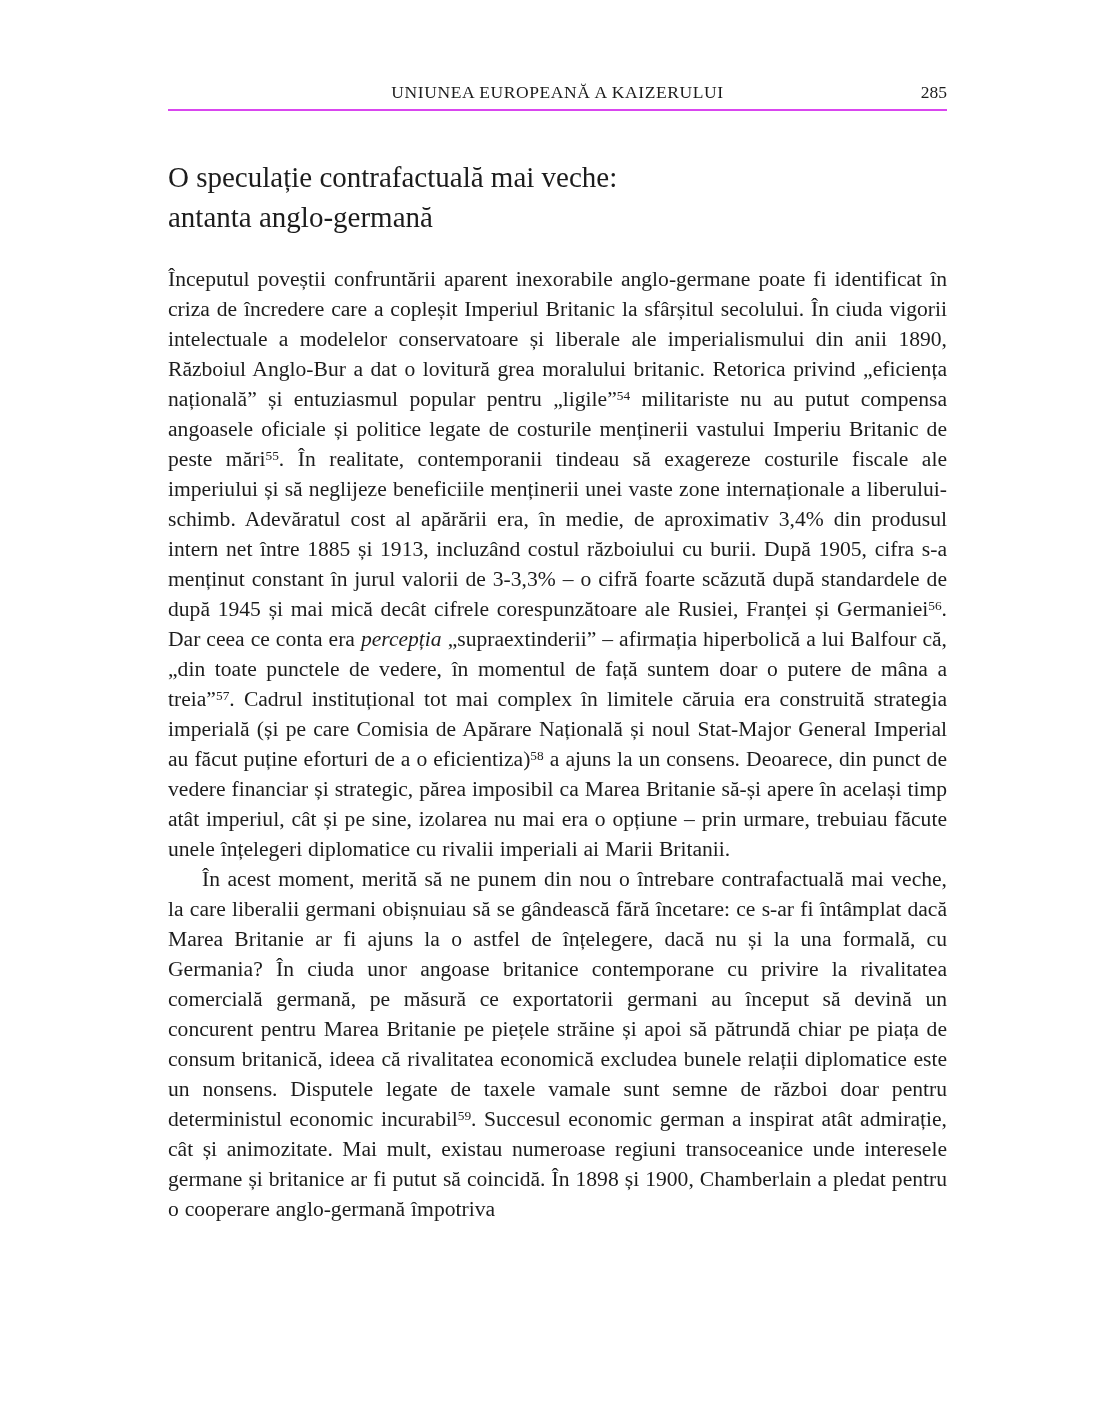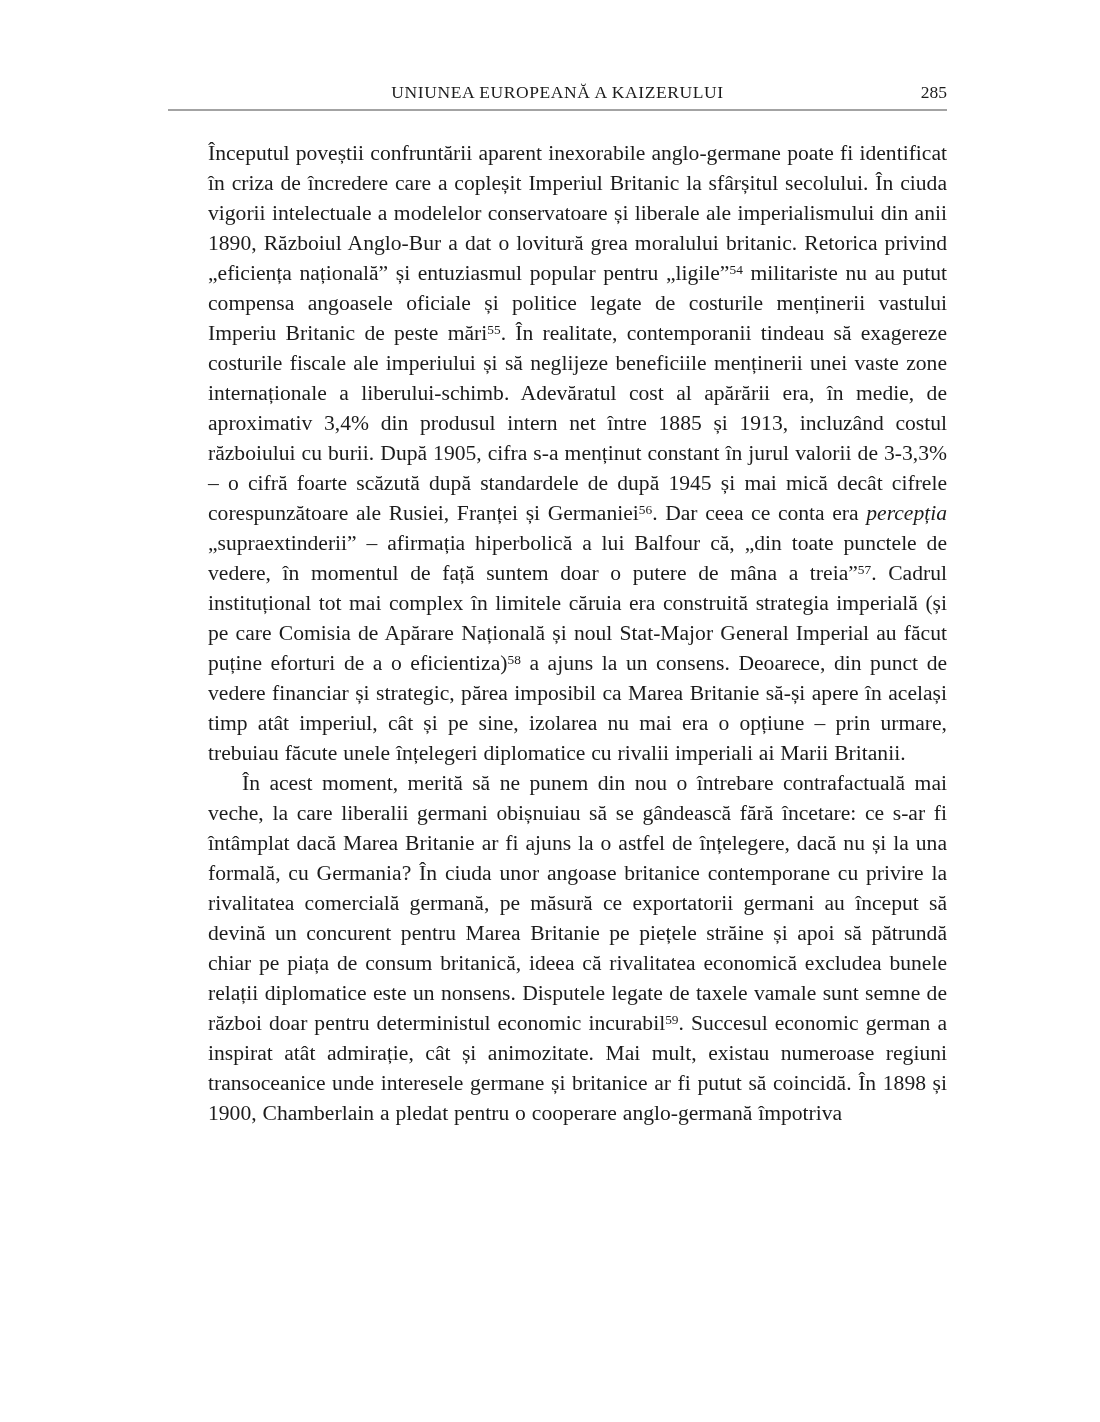--- a/index.html
+++ b/index.html
@@ -21,21 +21,21 @@
   .content {
     position: absolute;
     left: 168px;
     top: 0;
     width: 779px;
   }
   .running-head {
     position: relative;
     padding-top: 82px;
     padding-bottom: 7px;
-    border-bottom: 2px solid #a3a3a3;
+    border-bottom: 2px solid #d946ef;
     font-size: 17.5px;
     line-height: 20px;
     letter-spacing: 0.6px;
     text-align: center;
   }
   .running-head .title {
     display: inline-block;
   }
   .running-head .pagenum {
     position: absolute;
@@ -45,21 +45,20 @@
   }
   .chapter-heading {
     margin: 46px 0 0 0;
     font-size: 29px;
     font-weight: normal;
     line-height: 40px;
     color: #1c1c1c;
   }
   .body-text {
     margin-top: 27px;
-    margin-left: 40px;
   }
   .body-text p.para {
     margin: 0;
     font-size: 21.6px;
     line-height: 30px;
     text-align: justify;
     hyphens: none;
     word-spacing: 0.5px;
   }
   .body-text p.para.indent {
@@ -80,20 +79,24 @@
 <body>
 
 <div class="page">
   <div class="content">
 
     <div class="running-head">
       <span class="title">UNIUNEA EUROPEANĂ A KAIZERULUI</span>
       <span class="pagenum">285</span>
     </div>
 
+    <h1 class="chapter-heading">
+      <div>O speculație contrafactuală mai veche:</div>
+      <div>antanta anglo-germană</div>
+    </h1>
 
     <div class="body-text">
         <p class="para"><span>Începutul poveștii confruntării aparent inexorabile anglo-germane poate fi identificat în criza de încredere care a copleșit Imperiul Britanic la sfârșitul secolului. În ciuda vigorii intelectuale a modelelor conservatoare și liberale ale imperialismului din anii 1890, Războiul Anglo-Bur a dat o lovitură grea moralului britanic. Retorica privind „eficiența națională” și entuziasmul popular pentru „ligile”</span><sup class="fn">54</sup><span> militariste nu au putut compensa angoasele oficiale și politice legate de costurile menținerii vastului Imperiu Britanic de peste mări</span><sup class="fn">55</sup><span>. În realitate, contemporanii tindeau să exagereze costurile fiscale ale imperiului și să neglijeze beneficiile menținerii unei vaste zone internaționale a liberului-schimb. Adevăratul cost al apărării era, în medie, de aproximativ 3,4% din produsul intern net între 1885 și 1913, incluzând costul războiului cu burii. După 1905, cifra s-a menținut constant în jurul valorii de 3-3,3% – o cifră foarte scăzută după standardele de după 1945 și mai mică decât cifrele corespunzătoare ale Rusiei, Franței și Germaniei</span><sup class="fn">56</sup><span>. Dar ceea ce conta era </span><em>percepția</em><span> „supraextinderii” – afirmația hiperbolică a lui Balfour că, „din toate punctele de vedere, în momentul de față suntem doar o putere de mâna a treia”</span><sup class="fn">57</sup><span>. Cadrul instituțional tot mai complex în limitele căruia era construită strategia imperială (și pe care Comisia de Apărare Națională și noul Stat-Major General Imperial au făcut puține eforturi de a o eficientiza)</span><sup class="fn">58</sup><span> a ajuns la un consens. Deoarece, din punct de vedere financiar și strategic, părea imposibil ca Marea Britanie să-și apere în același timp atât imperiul, cât și pe sine, izolarea nu mai era o opțiune – prin urmare, trebuiau făcute unele înțelegeri diplomatice cu rivalii imperiali ai Marii Britanii.</span></p>
         <p class="para indent"><span>În acest moment, merită să ne punem din nou o întrebare contrafactuală mai veche, la care liberalii germani obișnuiau să se gândească fără încetare: ce s-ar fi întâmplat dacă Marea Britanie ar fi ajuns la o astfel de înțelegere, dacă nu și la una formală, cu Germania? În ciuda unor angoase britanice contemporane cu privire la rivalitatea comercială germană, pe măsură ce exportatorii germani au început să devină un concurent pentru Marea Britanie pe piețele străine și apoi să pătrundă chiar pe piața de consum britanică, ideea că rivalitatea economică excludea bunele relații diplomatice este un nonsens. Disputele legate de taxele vamale sunt semne de război doar pentru deterministul economic incurabil</span><sup class="fn">59</sup><span>. Succesul economic german a inspirat atât admirație, cât și animozitate. Mai mult, existau numeroase regiuni transoceanice unde interesele germane și britanice ar fi putut să coincidă. În 1898 și 1900, Chamberlain a pledat pentru o cooperare anglo-germană împotriva</span></p>
       </div>
 
   </div>
 </div>
 
 </body></html>

